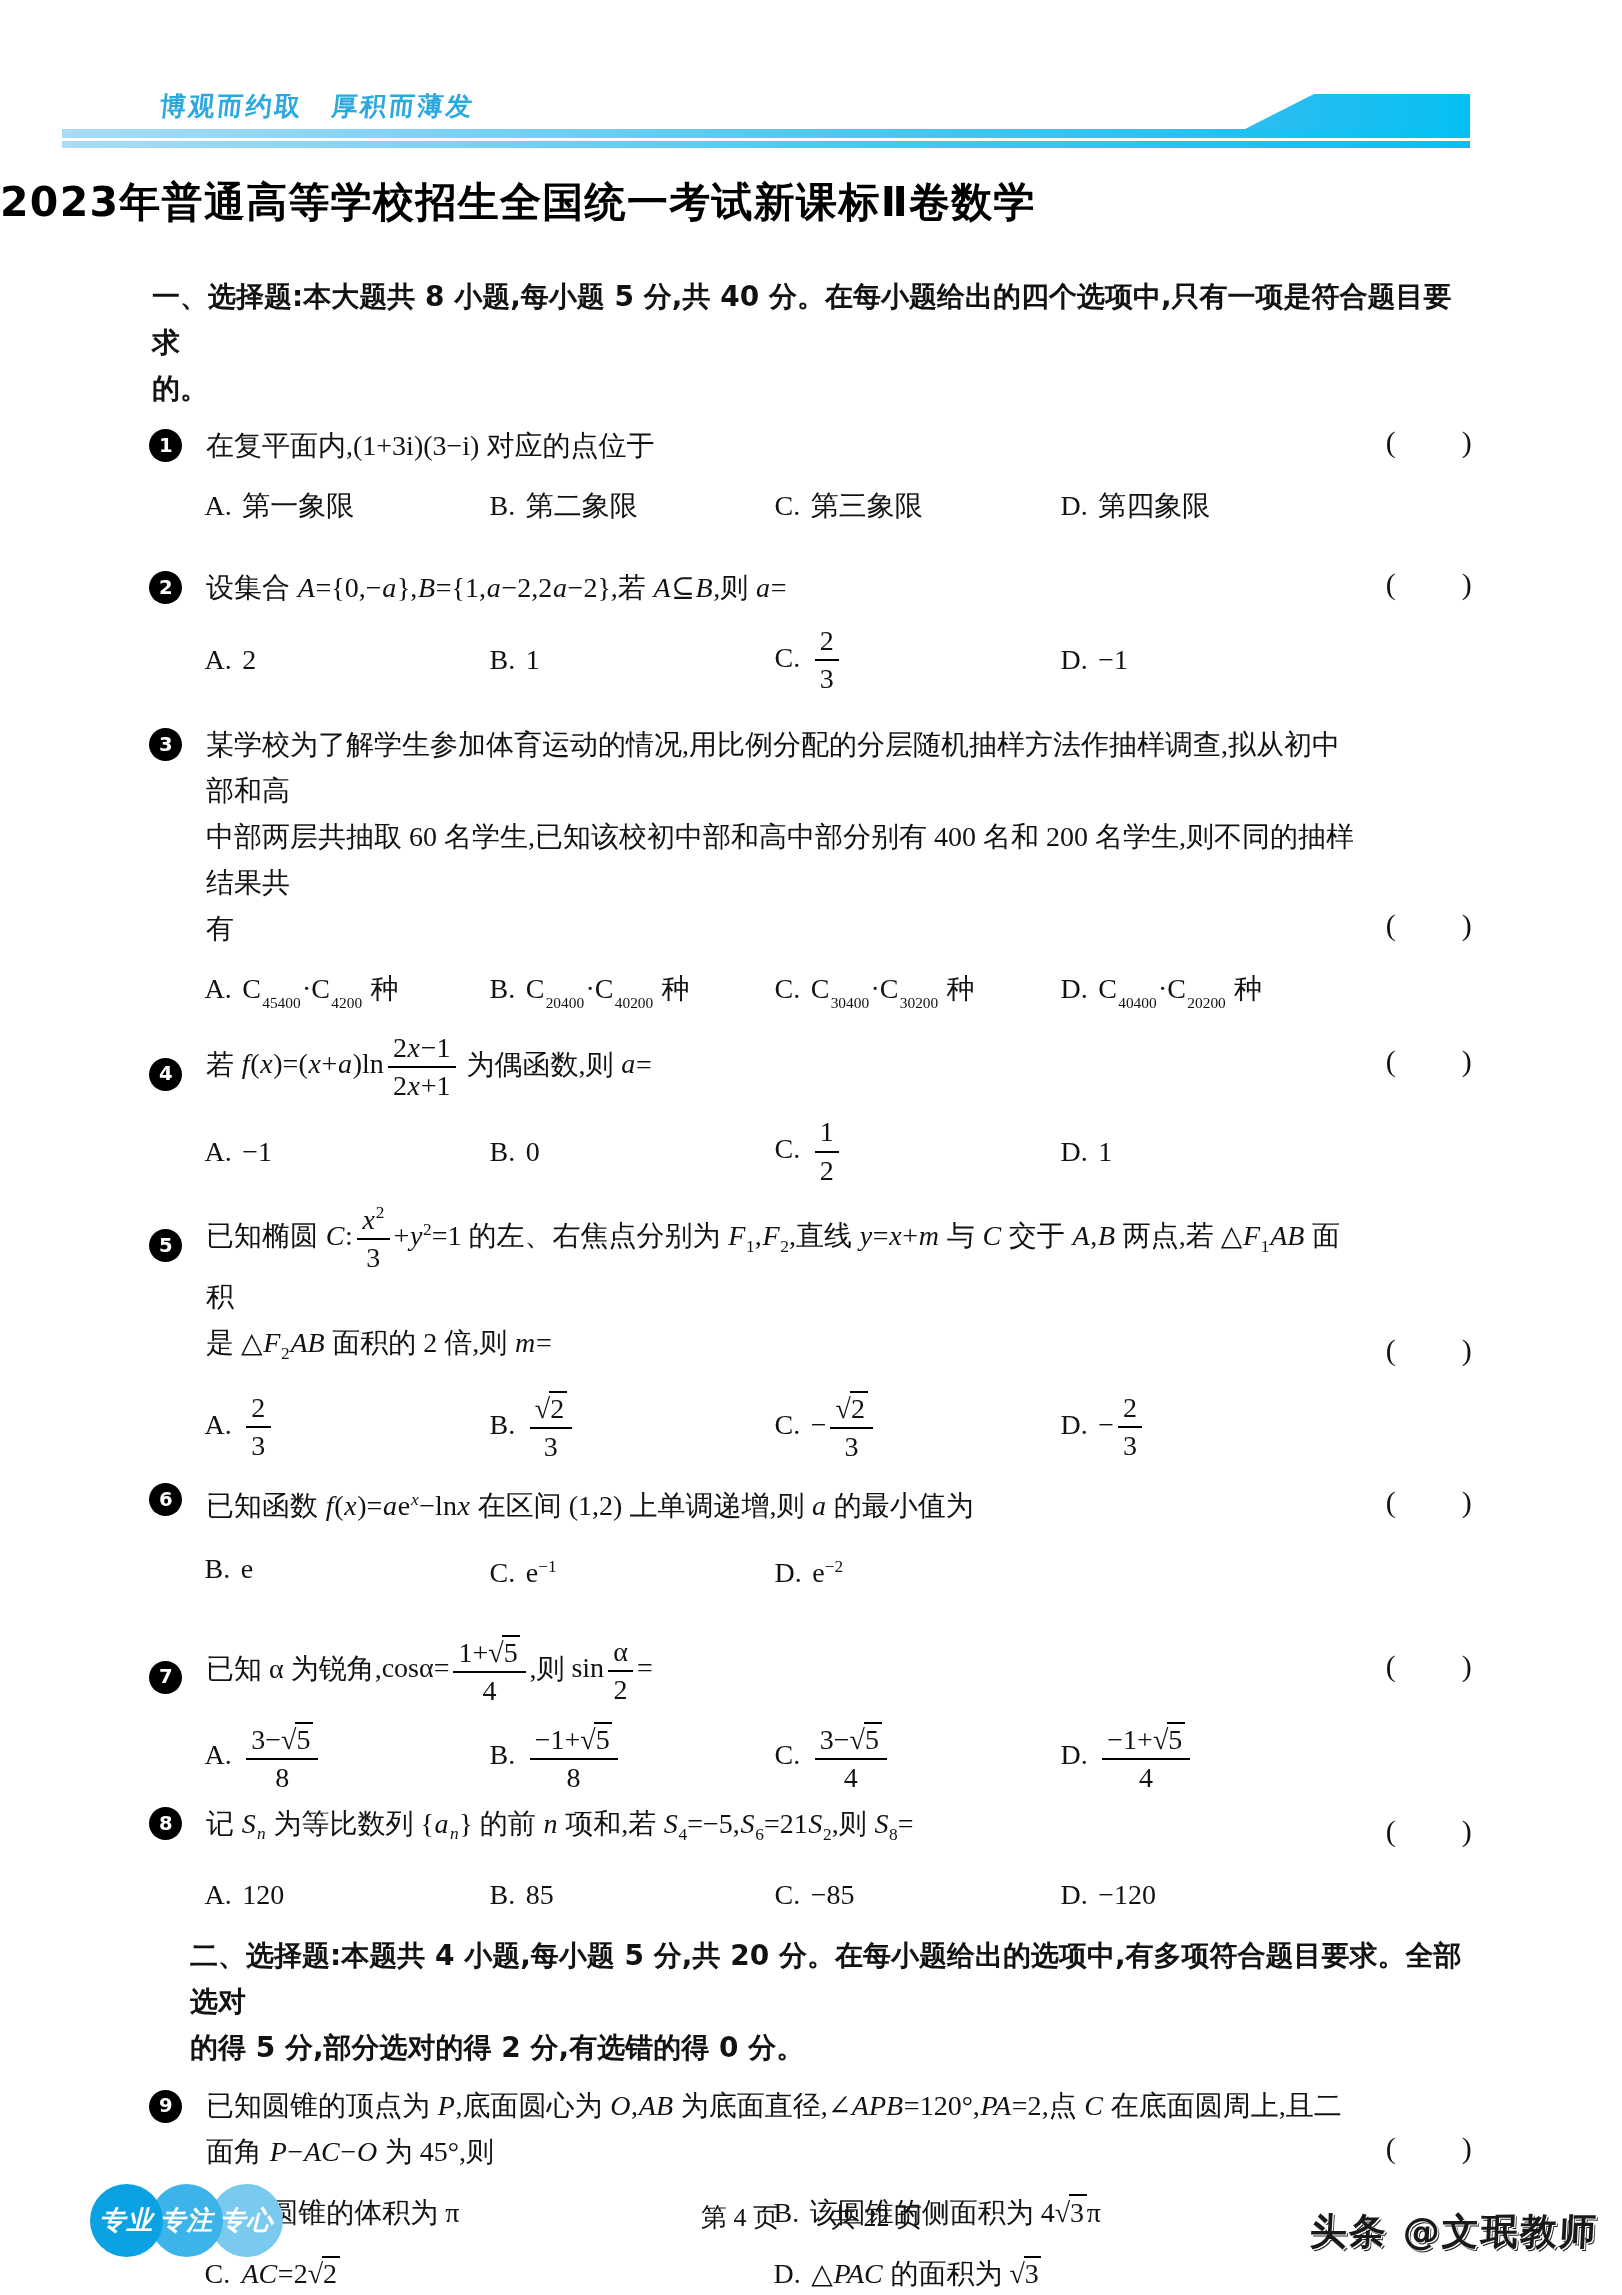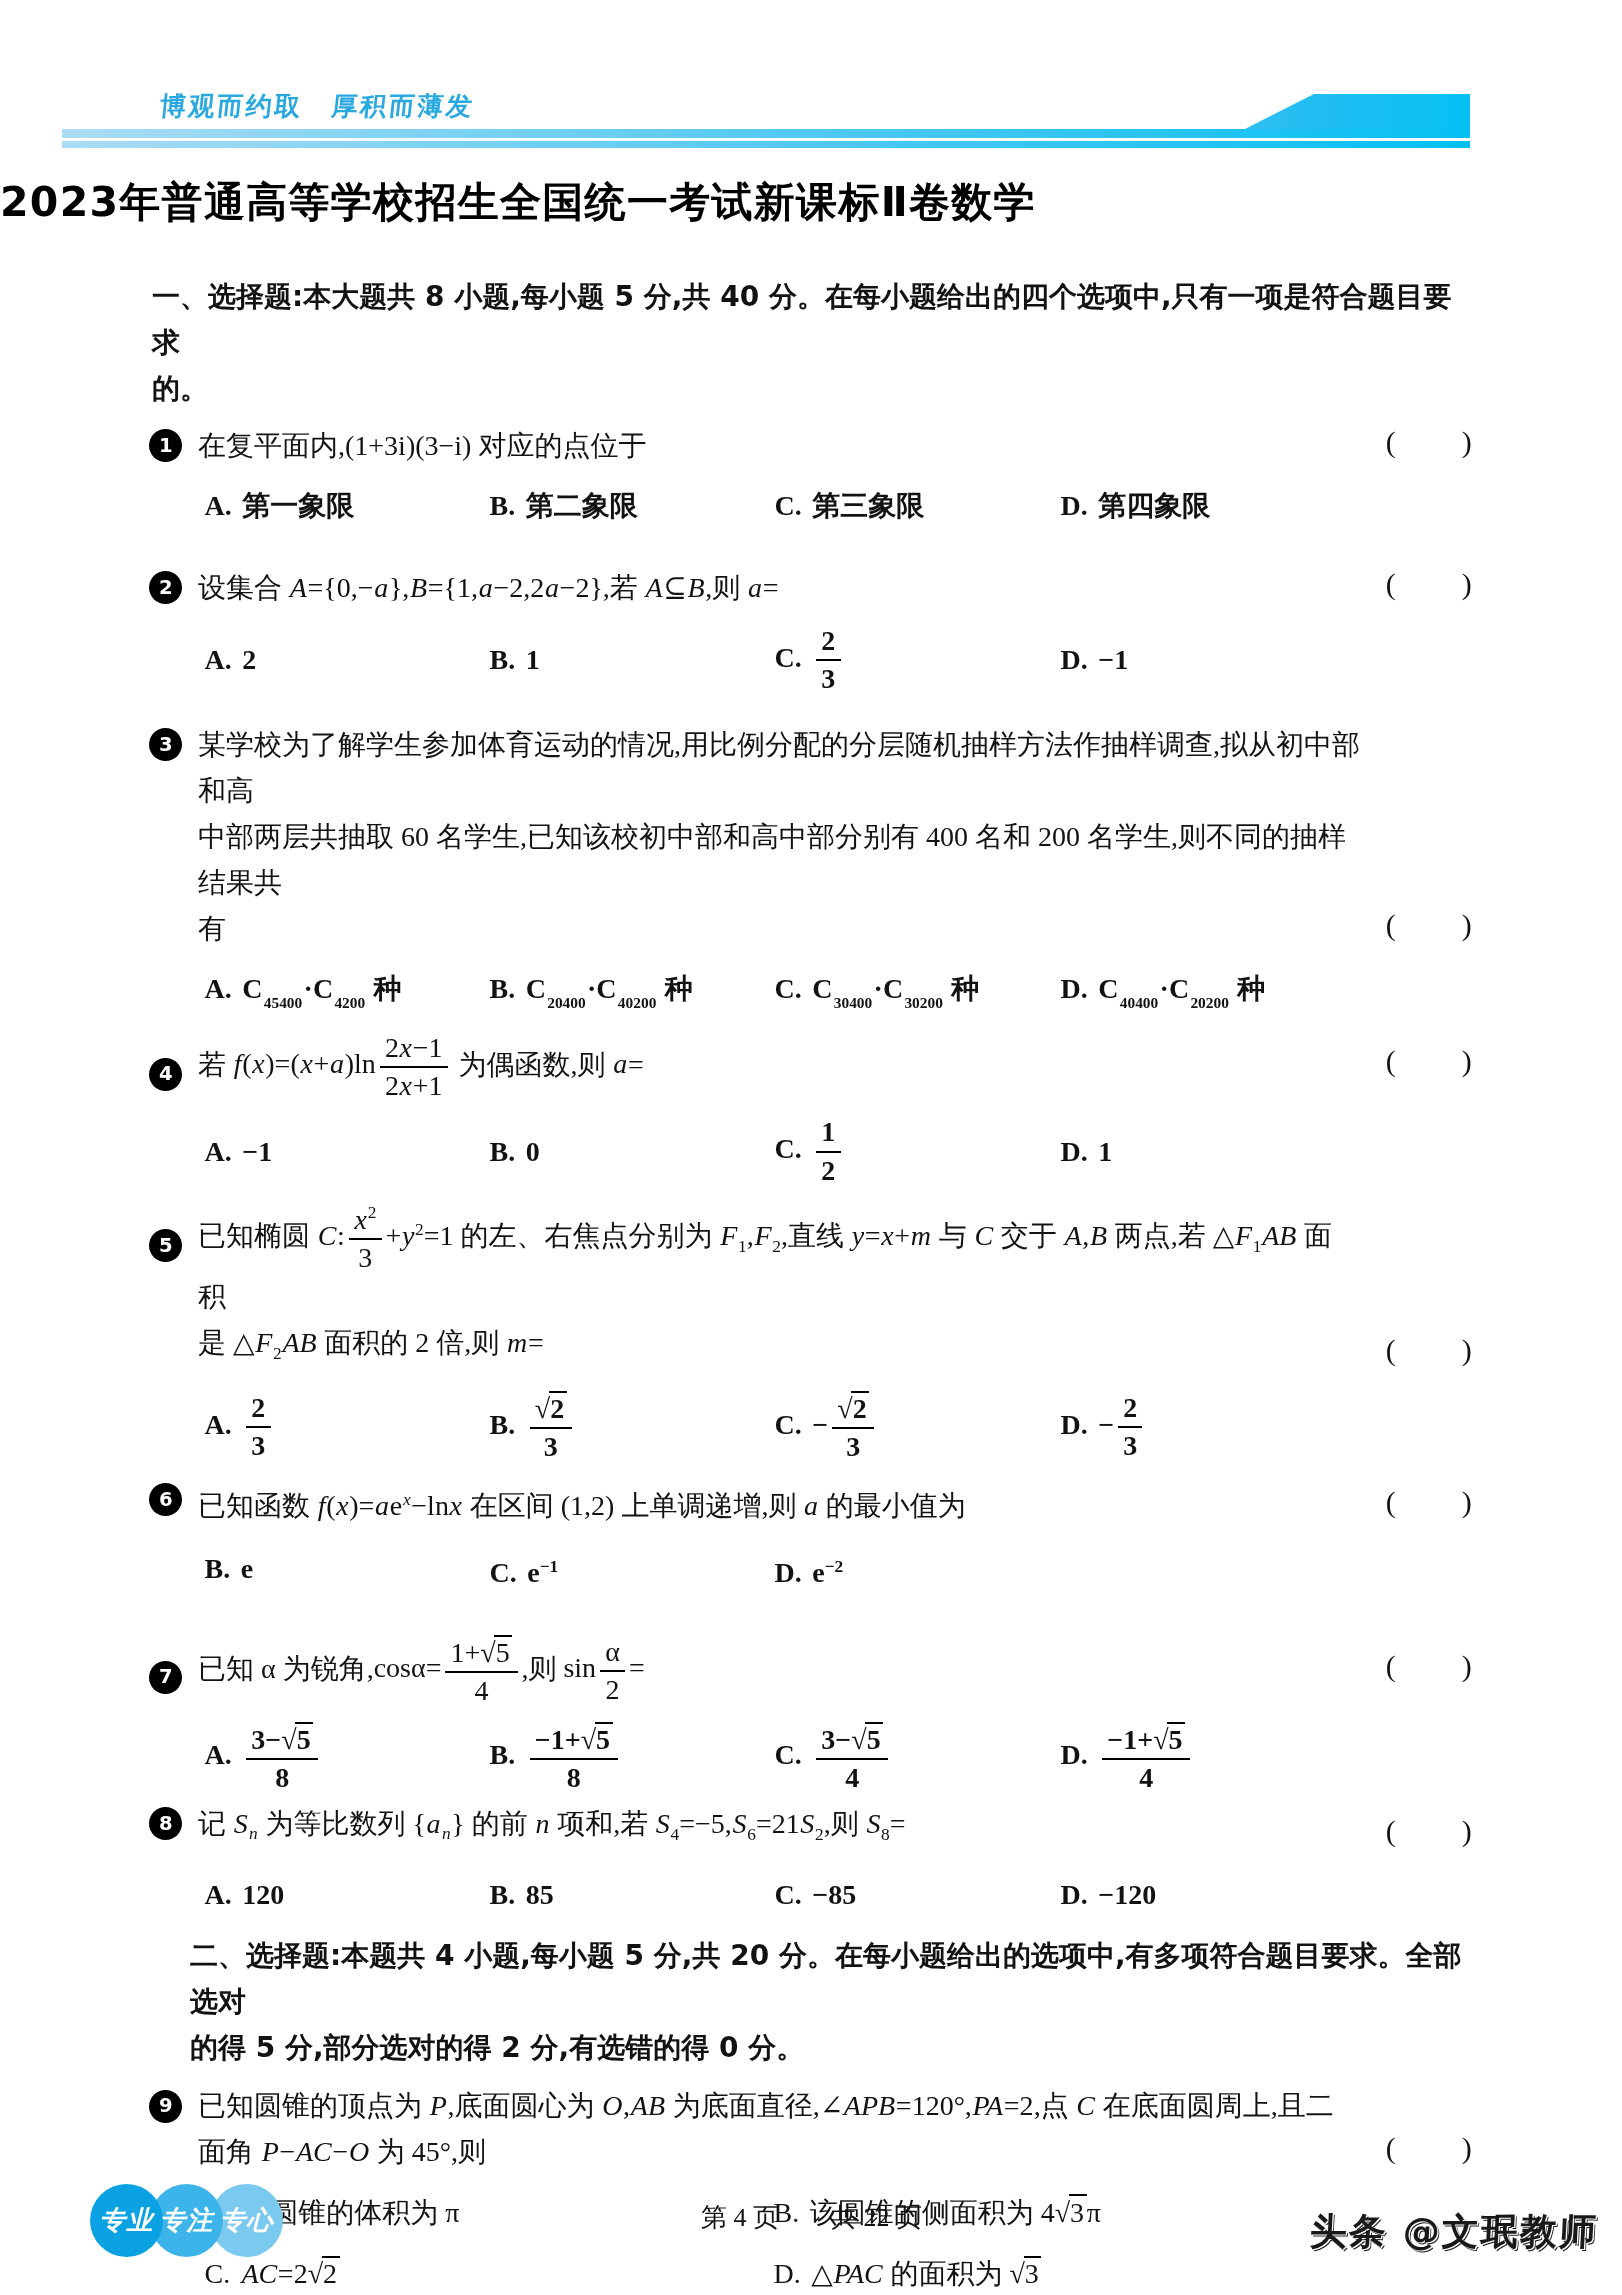--- a/index.html
+++ b/index.html
@@ -45,29 +45,29 @@
   }
   .section-intro.second { margin-top:7.9px;margin-left:38px; }
 
   .q { position:relative; padding-left:46px; }
   .badge {
     position:absolute; left:-2.6px; top:6.5px; width:33px; height:33px; border-radius:50%;
     background:#000; color:#fff; font-family:"DejaVu Sans","Liberation Sans",sans-serif;
     font-weight:bold; font-size:19.6px; display:flex; align-items:center; justify-content:center;
   }
   .q.tb .badge { top:26px; }
-  .qbody { position:relative; padding-right:115px; min-height:46px; }
+  .qbody { position:relative; padding-right:115px; min-height:46px;margin-left:8px; }
   .bracket {
     position:absolute; right:3.3px; bottom:7.9px; width:86px;
     display:flex; justify-content:space-between; font-size:30px; line-height:39px;
   }
   .q.bb .bracket { bottom:22px; }
 
   .opts { display:grid; padding-left:6.5px; margin-top:14.4px; align-items:center; }
-  .cols4 { grid-template-columns:285px 285px 286px 1fr;font-weight:bold; }
+  .cols4 { grid-template-columns:285px 285px 286px 1fr; }
   .cols2 { grid-template-columns:569px 1fr; row-gap:15.7px; }
   .opt  { white-space:nowrap; }
   .olabel { margin-right:10.5px; }
 
   
   .m { font-family:"Liberation Serif","DejaVu Serif",serif; }
   .m i { padding:0 0.7px; }
   sup { font-size:0.62em; }
   sub { font-size:0.62em; }
   .fr { display:inline-block; vertical-align:middle; text-align:center; line-height:1.15; margin:0 3.9px; }

